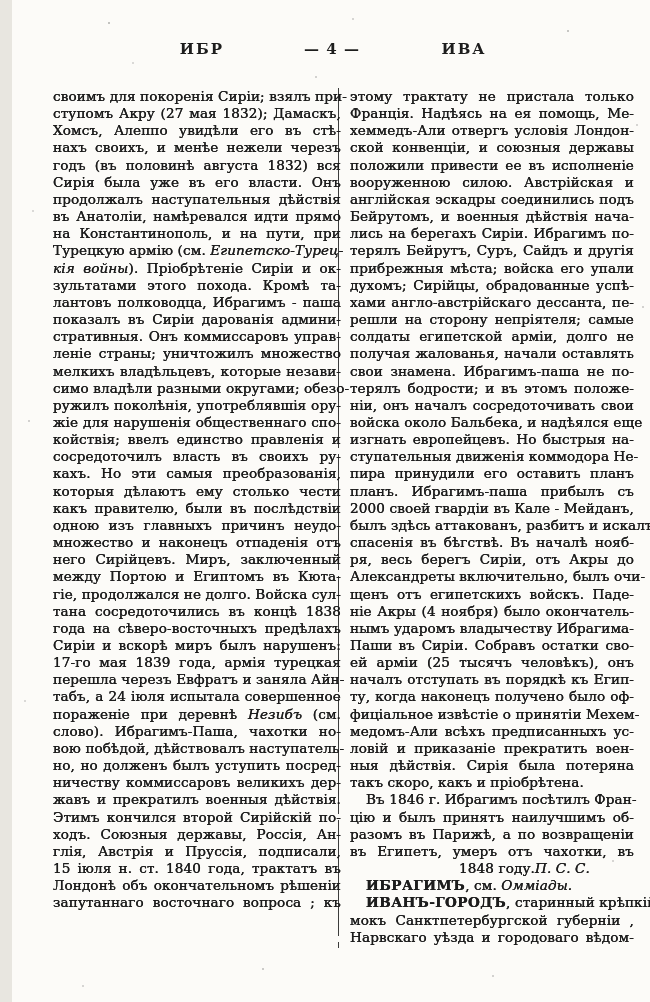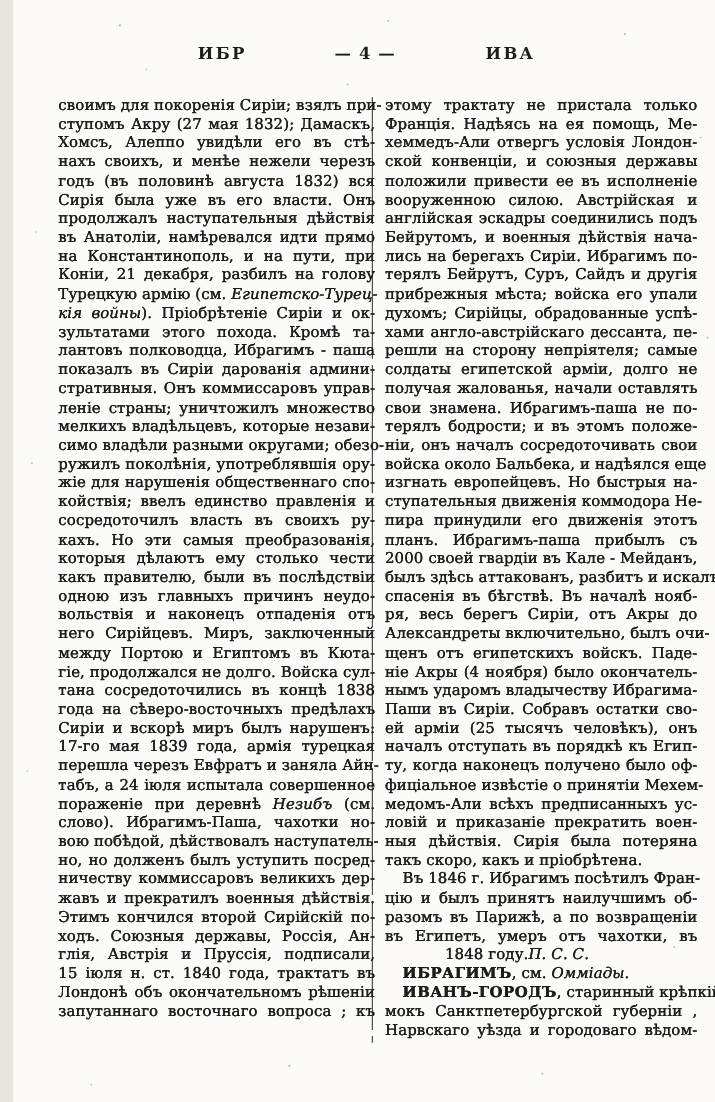--- a/index.html
+++ b/index.html
@@ -47,21 +47,21 @@
   }
   .col-left{left:41px;width:288px;}
   .col-right{left:338px;width:284px;}
 
   .line{
     height:17.16px;white-space:nowrap;
     text-align:justify;text-align-last:justify;
   }
   .line.nojust{text-align:left;text-align-last:left;}
   .line.ind .seg:first-child{padding-left:16px;}
-  .line.split{display:flex;justify-content:center;}
+  .line.split{display:flex;justify-content:flex-end;}
   .line.split .f-i{margin-right:44px;}
   .f-n{font-style:normal;}
   .f-i{font-style:italic;}
   .f-b{font-weight:bold;letter-spacing:0.4px;}
 </style>
 </head>
 <body>
 
 <div class="page">
   <div class="header">
@@ -75,39 +75,38 @@
   <div class="col col-left" id="col-left">
       <div class="line"><span class="seg f-n">своимъ для покоренія Сиріи; взялъ при-</span></div>
       <div class="line"><span class="seg f-n">ступомъ Акру (27 мая 1832); Дамаскъ,</span></div>
       <div class="line"><span class="seg f-n">Хомсъ, Алеппо увидѣли его въ стѣ-</span></div>
       <div class="line"><span class="seg f-n">нахъ своихъ, и менѣе нежели черезъ</span></div>
       <div class="line"><span class="seg f-n">годъ (въ половинѣ августа 1832) вся</span></div>
       <div class="line"><span class="seg f-n">Сирія была уже въ его власти. Онъ</span></div>
       <div class="line"><span class="seg f-n">продолжалъ наступательныя дѣйствія</span></div>
       <div class="line"><span class="seg f-n">въ Анатоліи, намѣревался идти прямо</span></div>
       <div class="line"><span class="seg f-n">на Константинополь, и на пути, при</span></div>
-      <div class="line"><span class="seg f-n">Коніи, 21 декабря, разбилъ на голову</span></div>
       <div class="line"><span class="seg f-n">Турецкую армію (см. </span><span class="seg f-i">Египетско-Турец-</span></div>
       <div class="line"><span class="seg f-i">кія войны</span><span class="seg f-n">). Пріобрѣтеніе Сиріи и ок-</span></div>
       <div class="line"><span class="seg f-n">зультатами этого похода. Кромѣ та-</span></div>
       <div class="line"><span class="seg f-n">лантовъ полководца, Ибрагимъ - паша</span></div>
       <div class="line"><span class="seg f-n">показалъ въ Сиріи дарованія админи-</span></div>
       <div class="line"><span class="seg f-n">стративныя. Онъ коммиссаровъ управ-</span></div>
       <div class="line"><span class="seg f-n">леніе страны; уничтожилъ множество</span></div>
       <div class="line"><span class="seg f-n">мелкихъ владѣльцевъ, которые незави-</span></div>
       <div class="line"><span class="seg f-n">симо владѣли разными округами; обезо-</span></div>
       <div class="line"><span class="seg f-n">ружилъ поколѣнія, употреблявшія ору-</span></div>
       <div class="line"><span class="seg f-n">жіе для нарушенія общественнаго спо-</span></div>
       <div class="line"><span class="seg f-n">койствія; ввелъ единство правленія и</span></div>
       <div class="line"><span class="seg f-n">сосредоточилъ власть въ своихъ ру-</span></div>
       <div class="line"><span class="seg f-n">кахъ. Но эти самыя преобразованія,</span></div>
       <div class="line"><span class="seg f-n">которыя дѣлаютъ ему столько чести</span></div>
       <div class="line"><span class="seg f-n">какъ правителю, были въ послѣдствіи</span></div>
       <div class="line"><span class="seg f-n">одною изъ главныхъ причинъ неудо-</span></div>
-      <div class="line"><span class="seg f-n">вольствія и наконецъ отпаденія отъ</span></div>
+      <div class="line"><span class="seg f-n">множество и наконецъ отпаденія отъ</span></div>
       <div class="line"><span class="seg f-n">него Сирійцевъ. Миръ, заключенный</span></div>
       <div class="line"><span class="seg f-n">между Портою и Египтомъ въ Кюта-</span></div>
       <div class="line"><span class="seg f-n">гіе, продолжался не долго. Войска сул-</span></div>
       <div class="line"><span class="seg f-n">тана сосредоточились въ концѣ 1838</span></div>
       <div class="line"><span class="seg f-n">года на сѣверо-восточныхъ предѣлахъ</span></div>
       <div class="line"><span class="seg f-n">Сиріи и вскорѣ миръ былъ нарушенъ:</span></div>
       <div class="line"><span class="seg f-n">17-го мая 1839 года, армія турецкая</span></div>
       <div class="line"><span class="seg f-n">перешла черезъ Евфратъ и заняла Айн-</span></div>
       <div class="line"><span class="seg f-n">табъ, а 24 іюля испытала совершенное</span></div>
       <div class="line"><span class="seg f-n">пораженіе при деревнѣ </span><span class="seg f-i">Незибъ</span><span class="seg f-n"> (см.</span></div>
@@ -139,21 +138,21 @@
       <div class="line"><span class="seg f-n">хами англо-австрійскаго дессанта, пе-</span></div>
       <div class="line"><span class="seg f-n">решли на сторону непріятеля; самые</span></div>
       <div class="line"><span class="seg f-n">солдаты египетской арміи, долго не</span></div>
       <div class="line"><span class="seg f-n">получая жалованья, начали оставлять</span></div>
       <div class="line"><span class="seg f-n">свои знамена. Ибрагимъ-паша не по-</span></div>
       <div class="line"><span class="seg f-n">терялъ бодрости; и въ этомъ положе-</span></div>
       <div class="line"><span class="seg f-n">ніи, онъ началъ сосредоточивать свои</span></div>
       <div class="line"><span class="seg f-n">войска около Бальбека, и надѣялся еще</span></div>
       <div class="line"><span class="seg f-n">изгнать европейцевъ. Но быстрыя на-</span></div>
       <div class="line"><span class="seg f-n">ступательныя движенія коммодора Не-</span></div>
-      <div class="line"><span class="seg f-n">пира принудили его движенія этотъ</span></div>
+      <div class="line"><span class="seg f-n">пира принудили его оставить планъ</span></div>
       <div class="line"><span class="seg f-n">планъ. Ибрагимъ-паша прибылъ съ</span></div>
       <div class="line"><span class="seg f-n">2000 своей гвардіи въ Кале - Мейданъ,</span></div>
       <div class="line"><span class="seg f-n">былъ здѣсь аттакованъ, разбитъ и искалъ</span></div>
       <div class="line"><span class="seg f-n">спасенія въ бѣгствѣ. Въ началѣ нояб-</span></div>
       <div class="line"><span class="seg f-n">ря, весь берегъ Сиріи, отъ Акры до</span></div>
       <div class="line"><span class="seg f-n">Александреты включительно, былъ очи-</span></div>
       <div class="line"><span class="seg f-n">щенъ отъ египетскихъ войскъ. Паде-</span></div>
       <div class="line"><span class="seg f-n">ніе Акры (4 ноября) было окончатель-</span></div>
       <div class="line"><span class="seg f-n">нымъ ударомъ владычеству Ибрагима-</span></div>
       <div class="line"><span class="seg f-n">Паши въ Сиріи. Собравъ остатки сво-</span></div>

